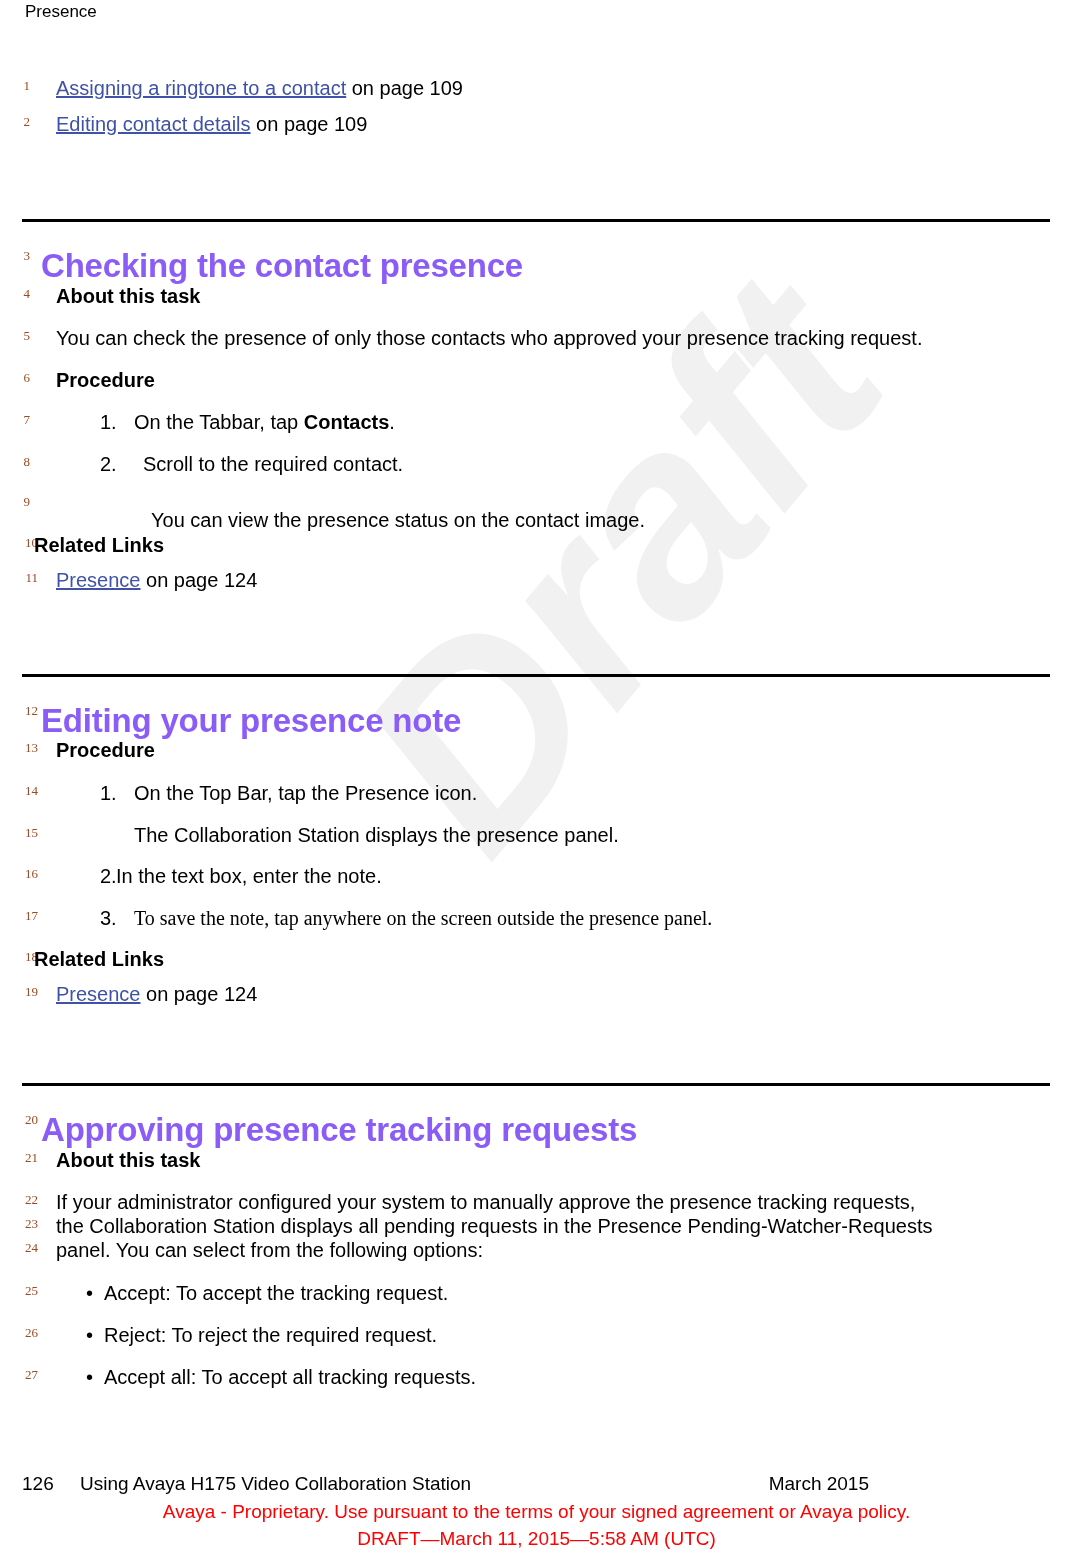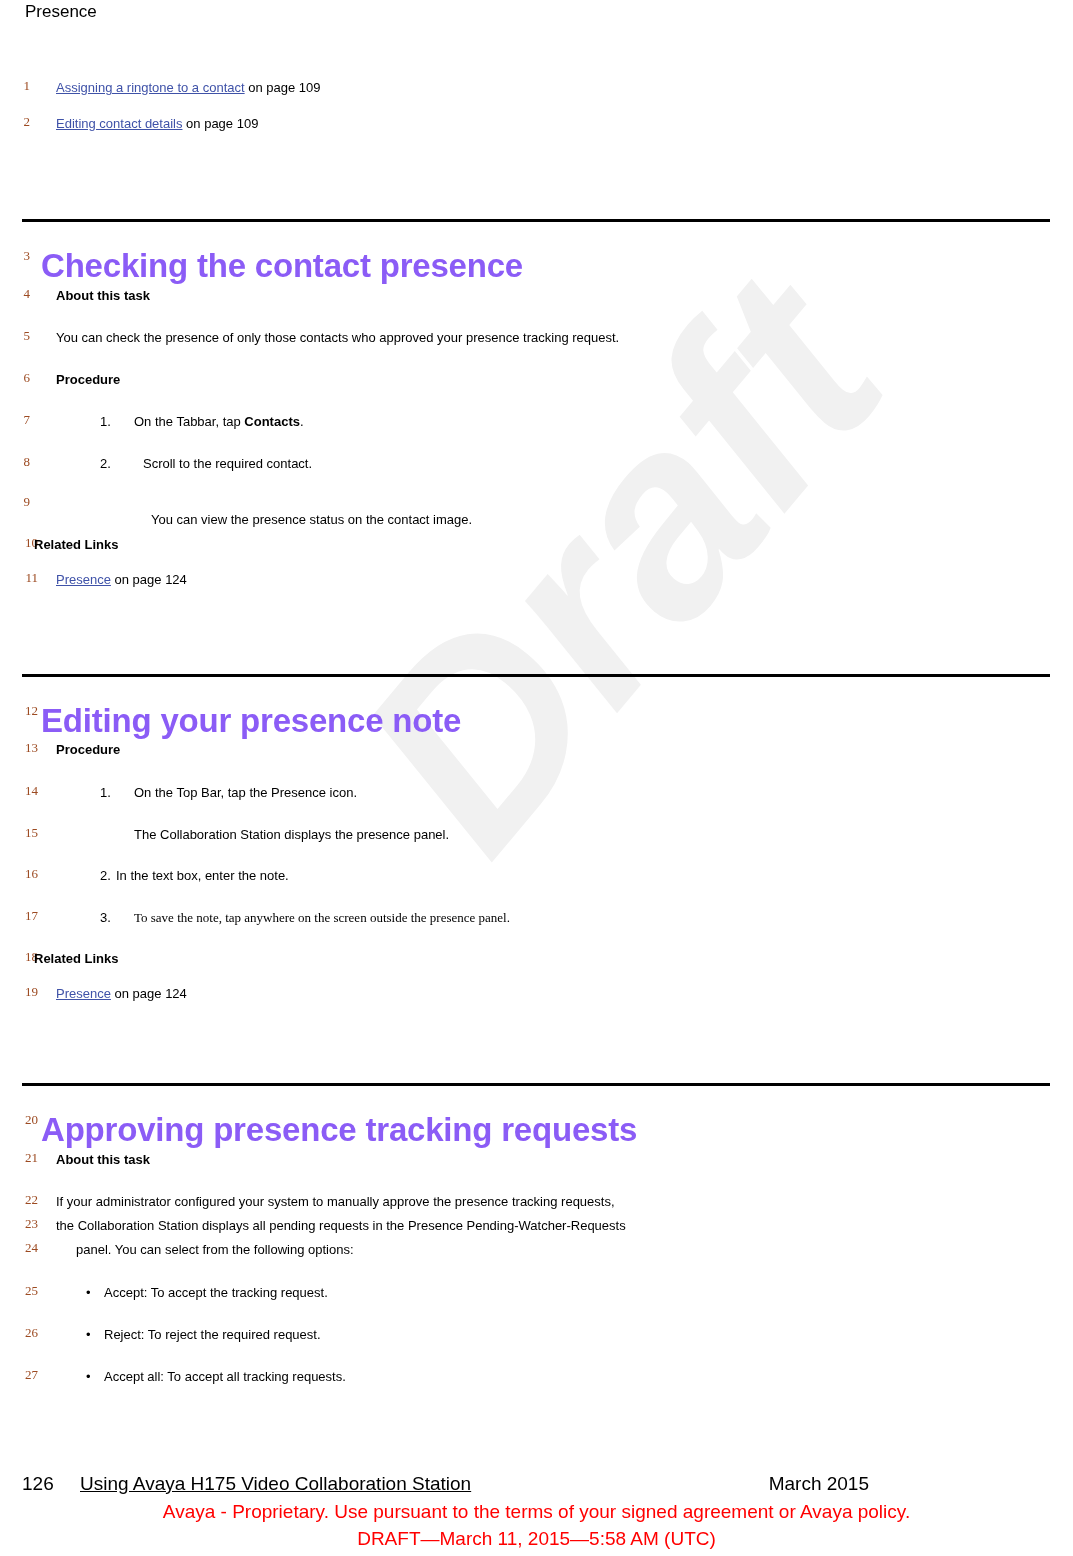--- a/index.html
+++ b/index.html
@@ -67,21 +67,21 @@
     text-align: right;
     font-family: "Liberation Serif", serif;
     font-size: 13px;
     line-height: 16px;
     color: #9c4a21;
   }
   .linenum.wide { left: 0px; width: 30px; padding-left: 8px; }
 
   .content {
     position: absolute;
-    font-size: 13px;
+    font-size: 20px;
     line-height: 24px;
     color: #000;
   }
 
   a.xref {
     color: #3f52a8;
     text-decoration: underline;
     cursor: pointer;
   }
 
@@ -118,21 +118,20 @@
     top: 1472px;
     font-size: 19px;
     line-height: 24px;
   }
   .footer-title {
     position: absolute;
     left: 80px;
     top: 1472px;
     font-size: 19px;
     line-height: 24px;
-    text-decoration: underline;
   }
   .footer-date {
     position: absolute;
     right: 23px;
     top: 1472px;
     font-size: 19px;
     line-height: 24px;
   }
   .footer-proprietary {
     position: absolute;
@@ -285,21 +284,21 @@
     <div class="content" style="left:56px; top:-2px;">If your administrator configured your system to manually approve the presence tracking requests,</div>
   </div>
 
   <div class="row" style="top:1216px;">
     <div class="linenum wide">23</div>
     <div class="content" style="left:56px; top:-2px;">the Collaboration Station displays all pending requests in the Presence Pending-Watcher-Requests</div>
   </div>
 
   <div class="row" style="top:1240px;">
     <div class="linenum wide">24</div>
-    <div class="content" style="left:56px; top:-2px;margin-left:20px;">panel. You can select from the following options:</div>
+    <div class="content" style="left:56px; top:-2px;">panel. You can select from the following options:</div>
   </div>
 
   <div class="row" style="top:1283px;">
     <div class="linenum wide">25</div>
     <div class="content" style="left:86px; top:-2px;">•</div>
     <div class="content" style="left:104px; top:-2px;">Accept: To accept the tracking request.</div>
   </div>
 
   <div class="row" style="top:1325px;">
     <div class="linenum wide">26</div>

